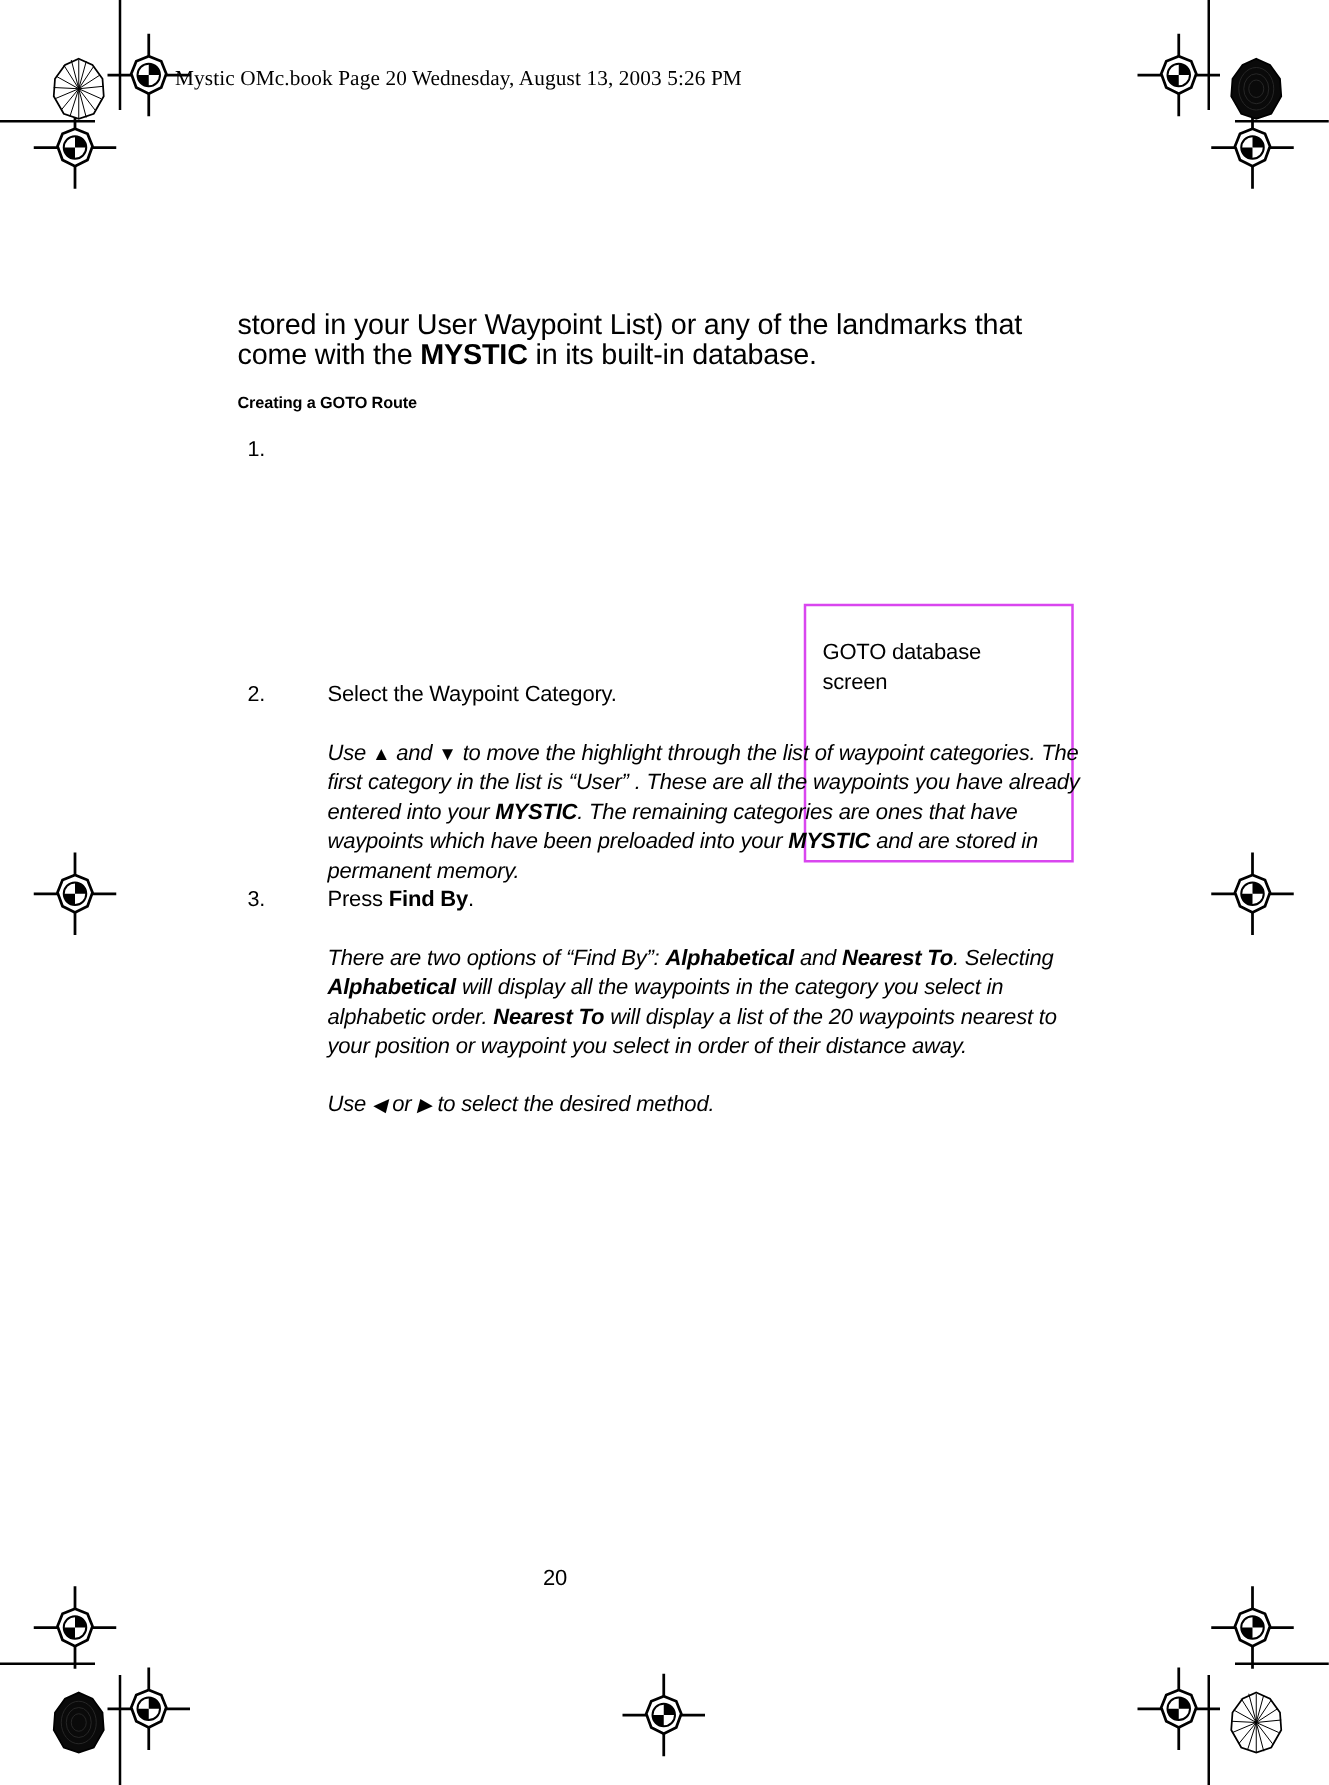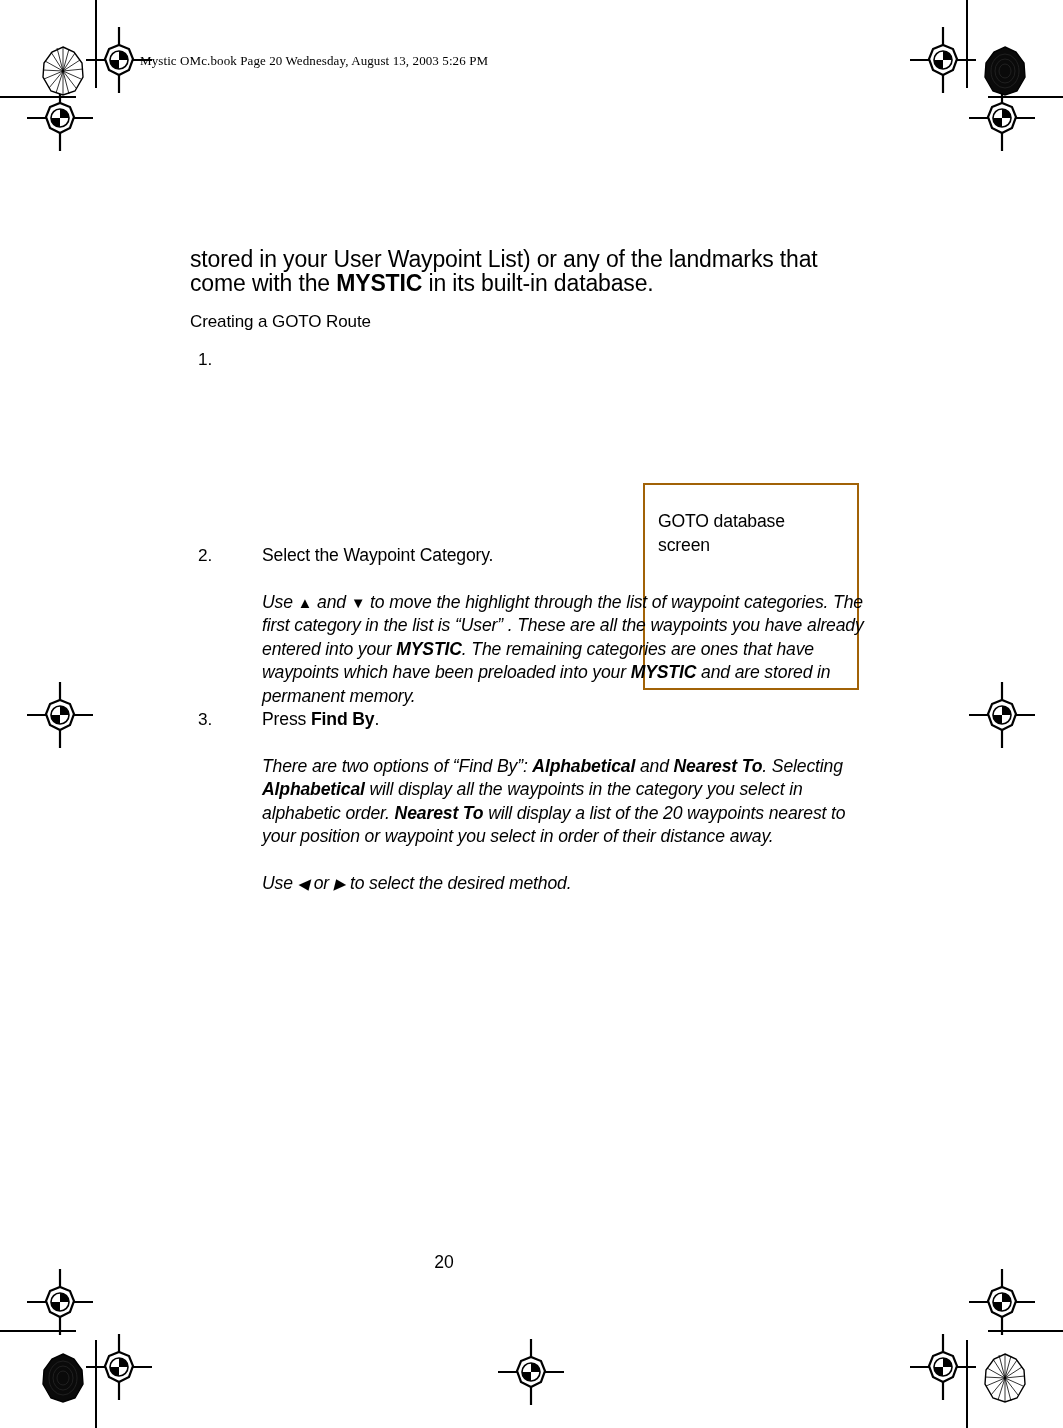--- a/index.html
+++ b/index.html
@@ -40,21 +40,21 @@
     height: 52px;
   }
   .blob svg { display: block; width: 44px; height: 52px; }
 
   
   .slug {
     position: absolute;
     left: 140px;
     top: 53px;
     font-family: "Liberation Serif", serif;
-    font-size: 13px;
+    font-size: 17px;
     letter-spacing: 0.1px;
     white-space: nowrap;
     color: #000;
   }
 
   
   .page-body {
     position: absolute;
     left: 190px;
     top: 248px;
@@ -64,23 +64,23 @@
   p.body-para {
     margin: 0 0 15px 0;
     font-size: 23px;
     line-height: 23.5px;
     letter-spacing: -0.15px;
     text-align: left;
   }
 
   h2.section-head {
     margin: 11px 0 14px 0;
-    font-size: 17px;
+    font-size: 13px;
     line-height: 24px;
-    font-weight: normal;
+    font-weight: bold;
     letter-spacing: -0.1px;
   }
 
   b, .b { font-weight: bold; }
 
   
   .step {
     position: relative;
     padding-left: 72px;
     margin: 0 0 0 0;
@@ -109,21 +109,21 @@
 
   .arrow { font-size: 15px; line-height: 1; }
 
   
   .figure-box {
     position: absolute;
     left: 643px;
     top: 483px;
     width: 216px;
     height: 207px;
-    border: 2px solid #a16207;
+    border: 2px solid #d946ef;
     box-sizing: border-box;
     background: #ffffff;
   }
   .figure-box .caption {
     position: absolute;
     left: 13px;
     top: 25px;
     width: 180px;
     font-size: 17.6px;
     line-height: 23.5px;

